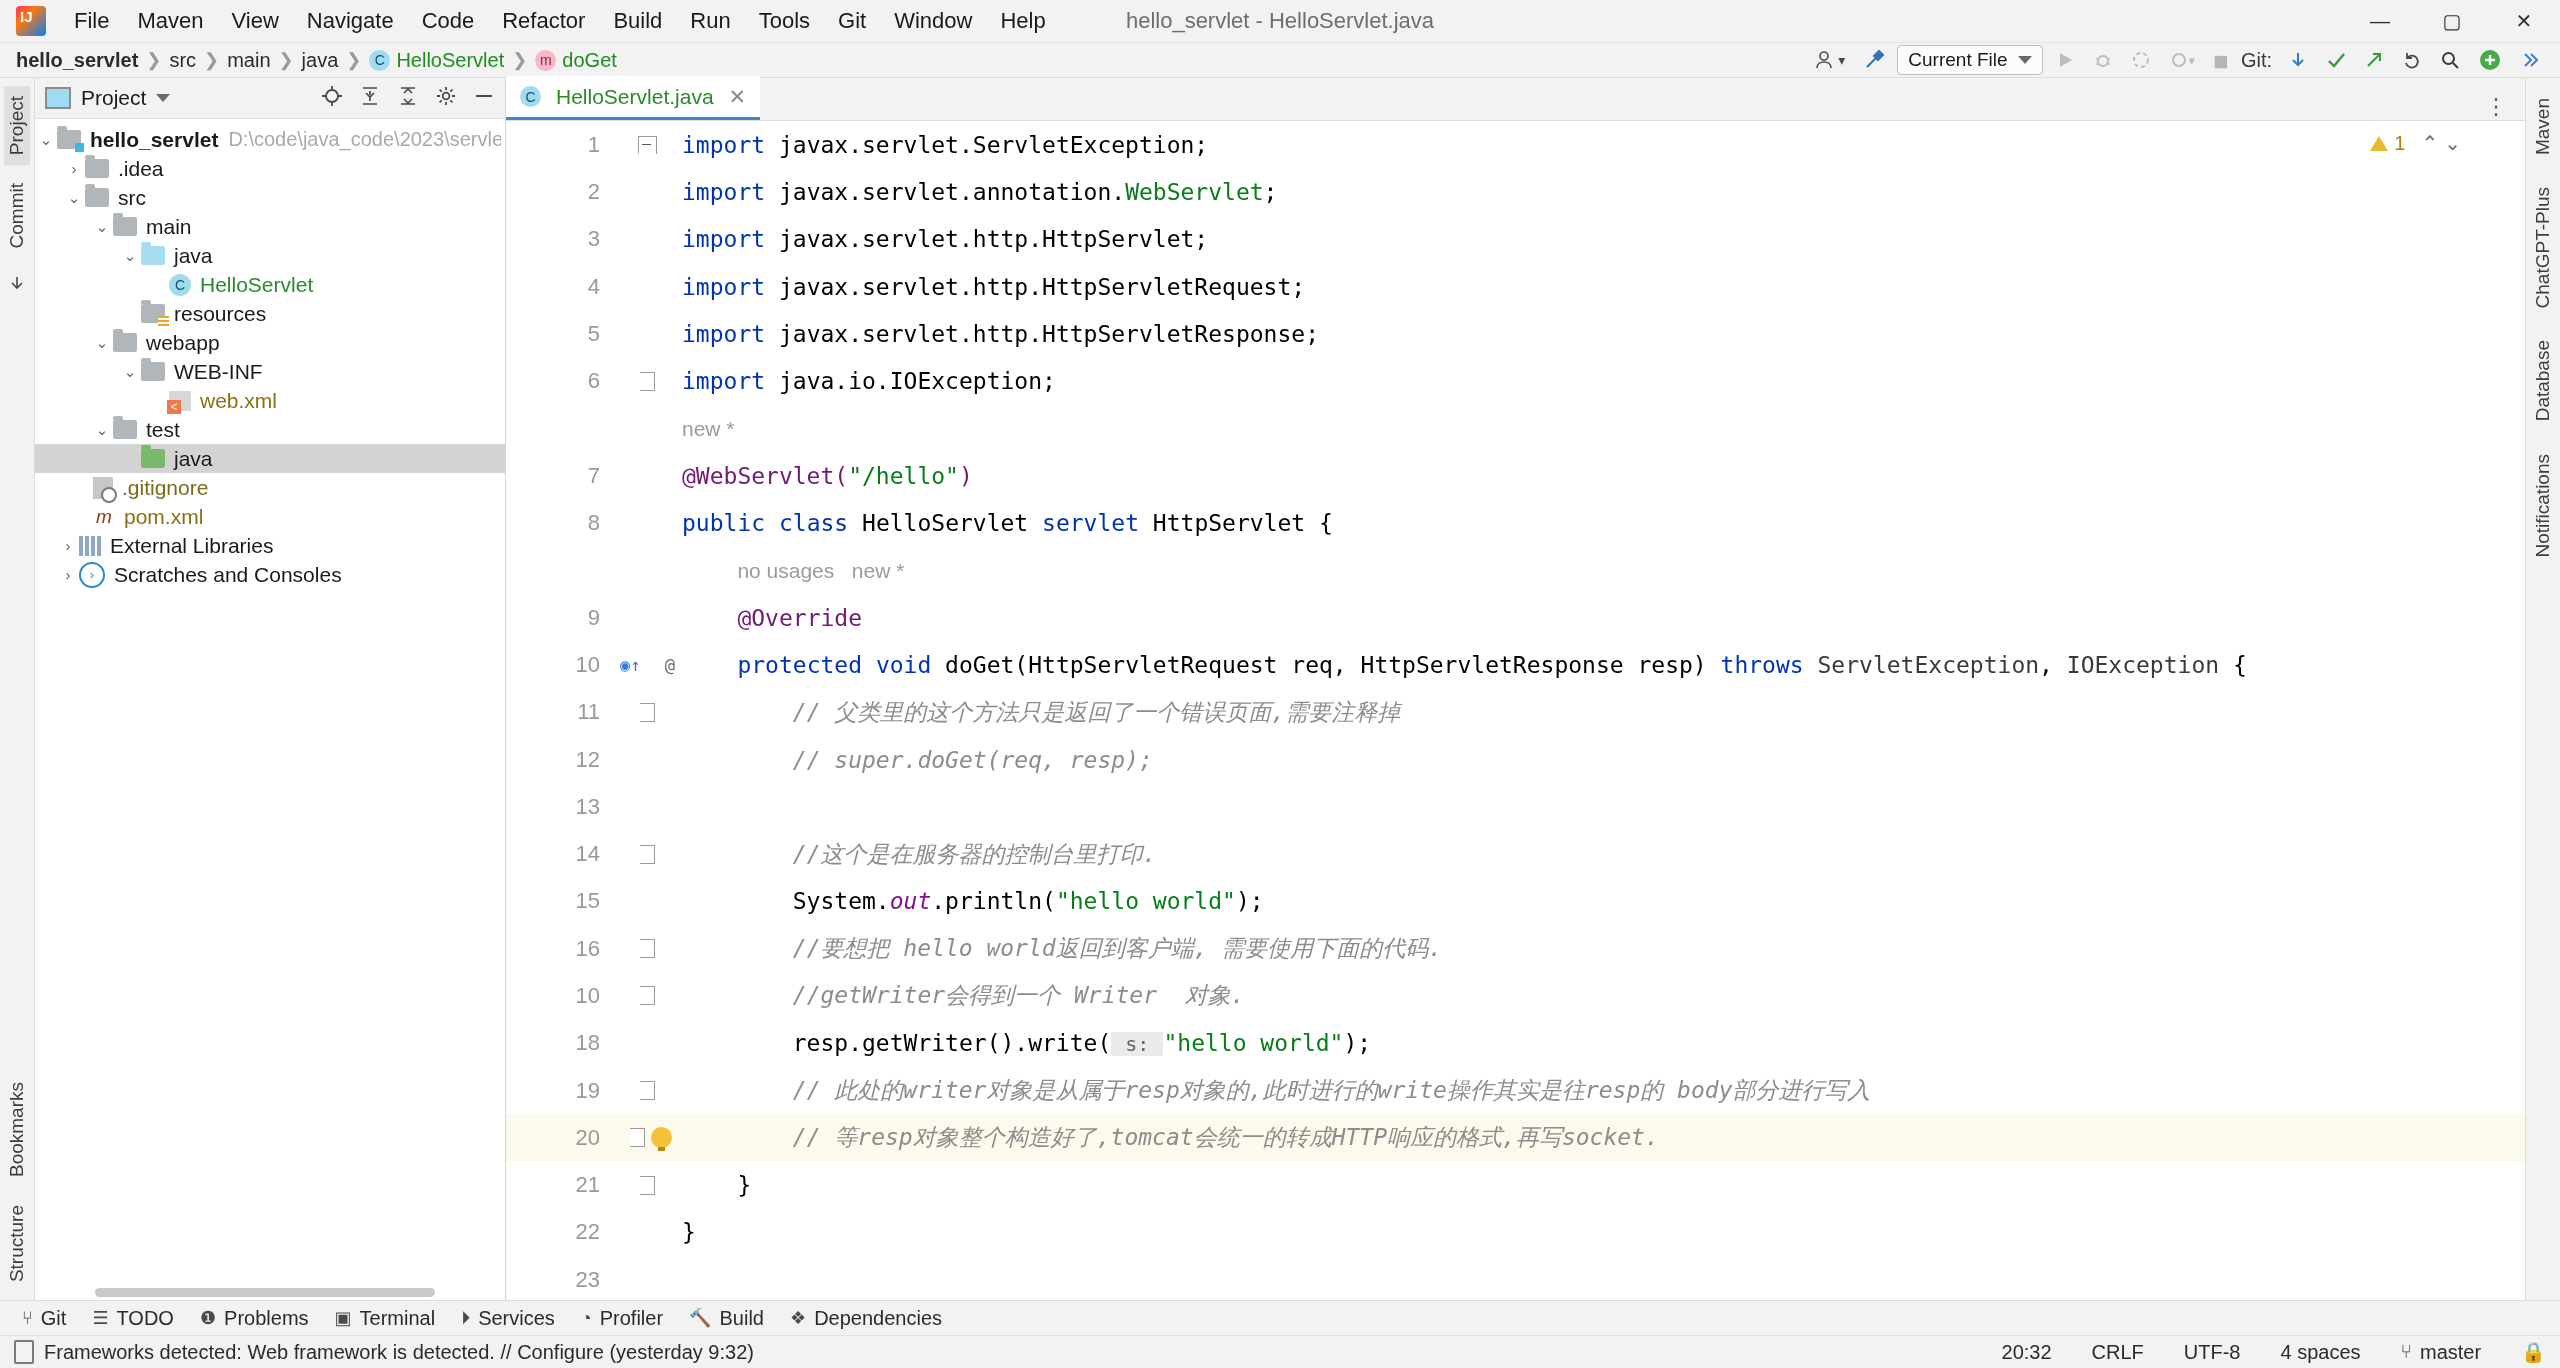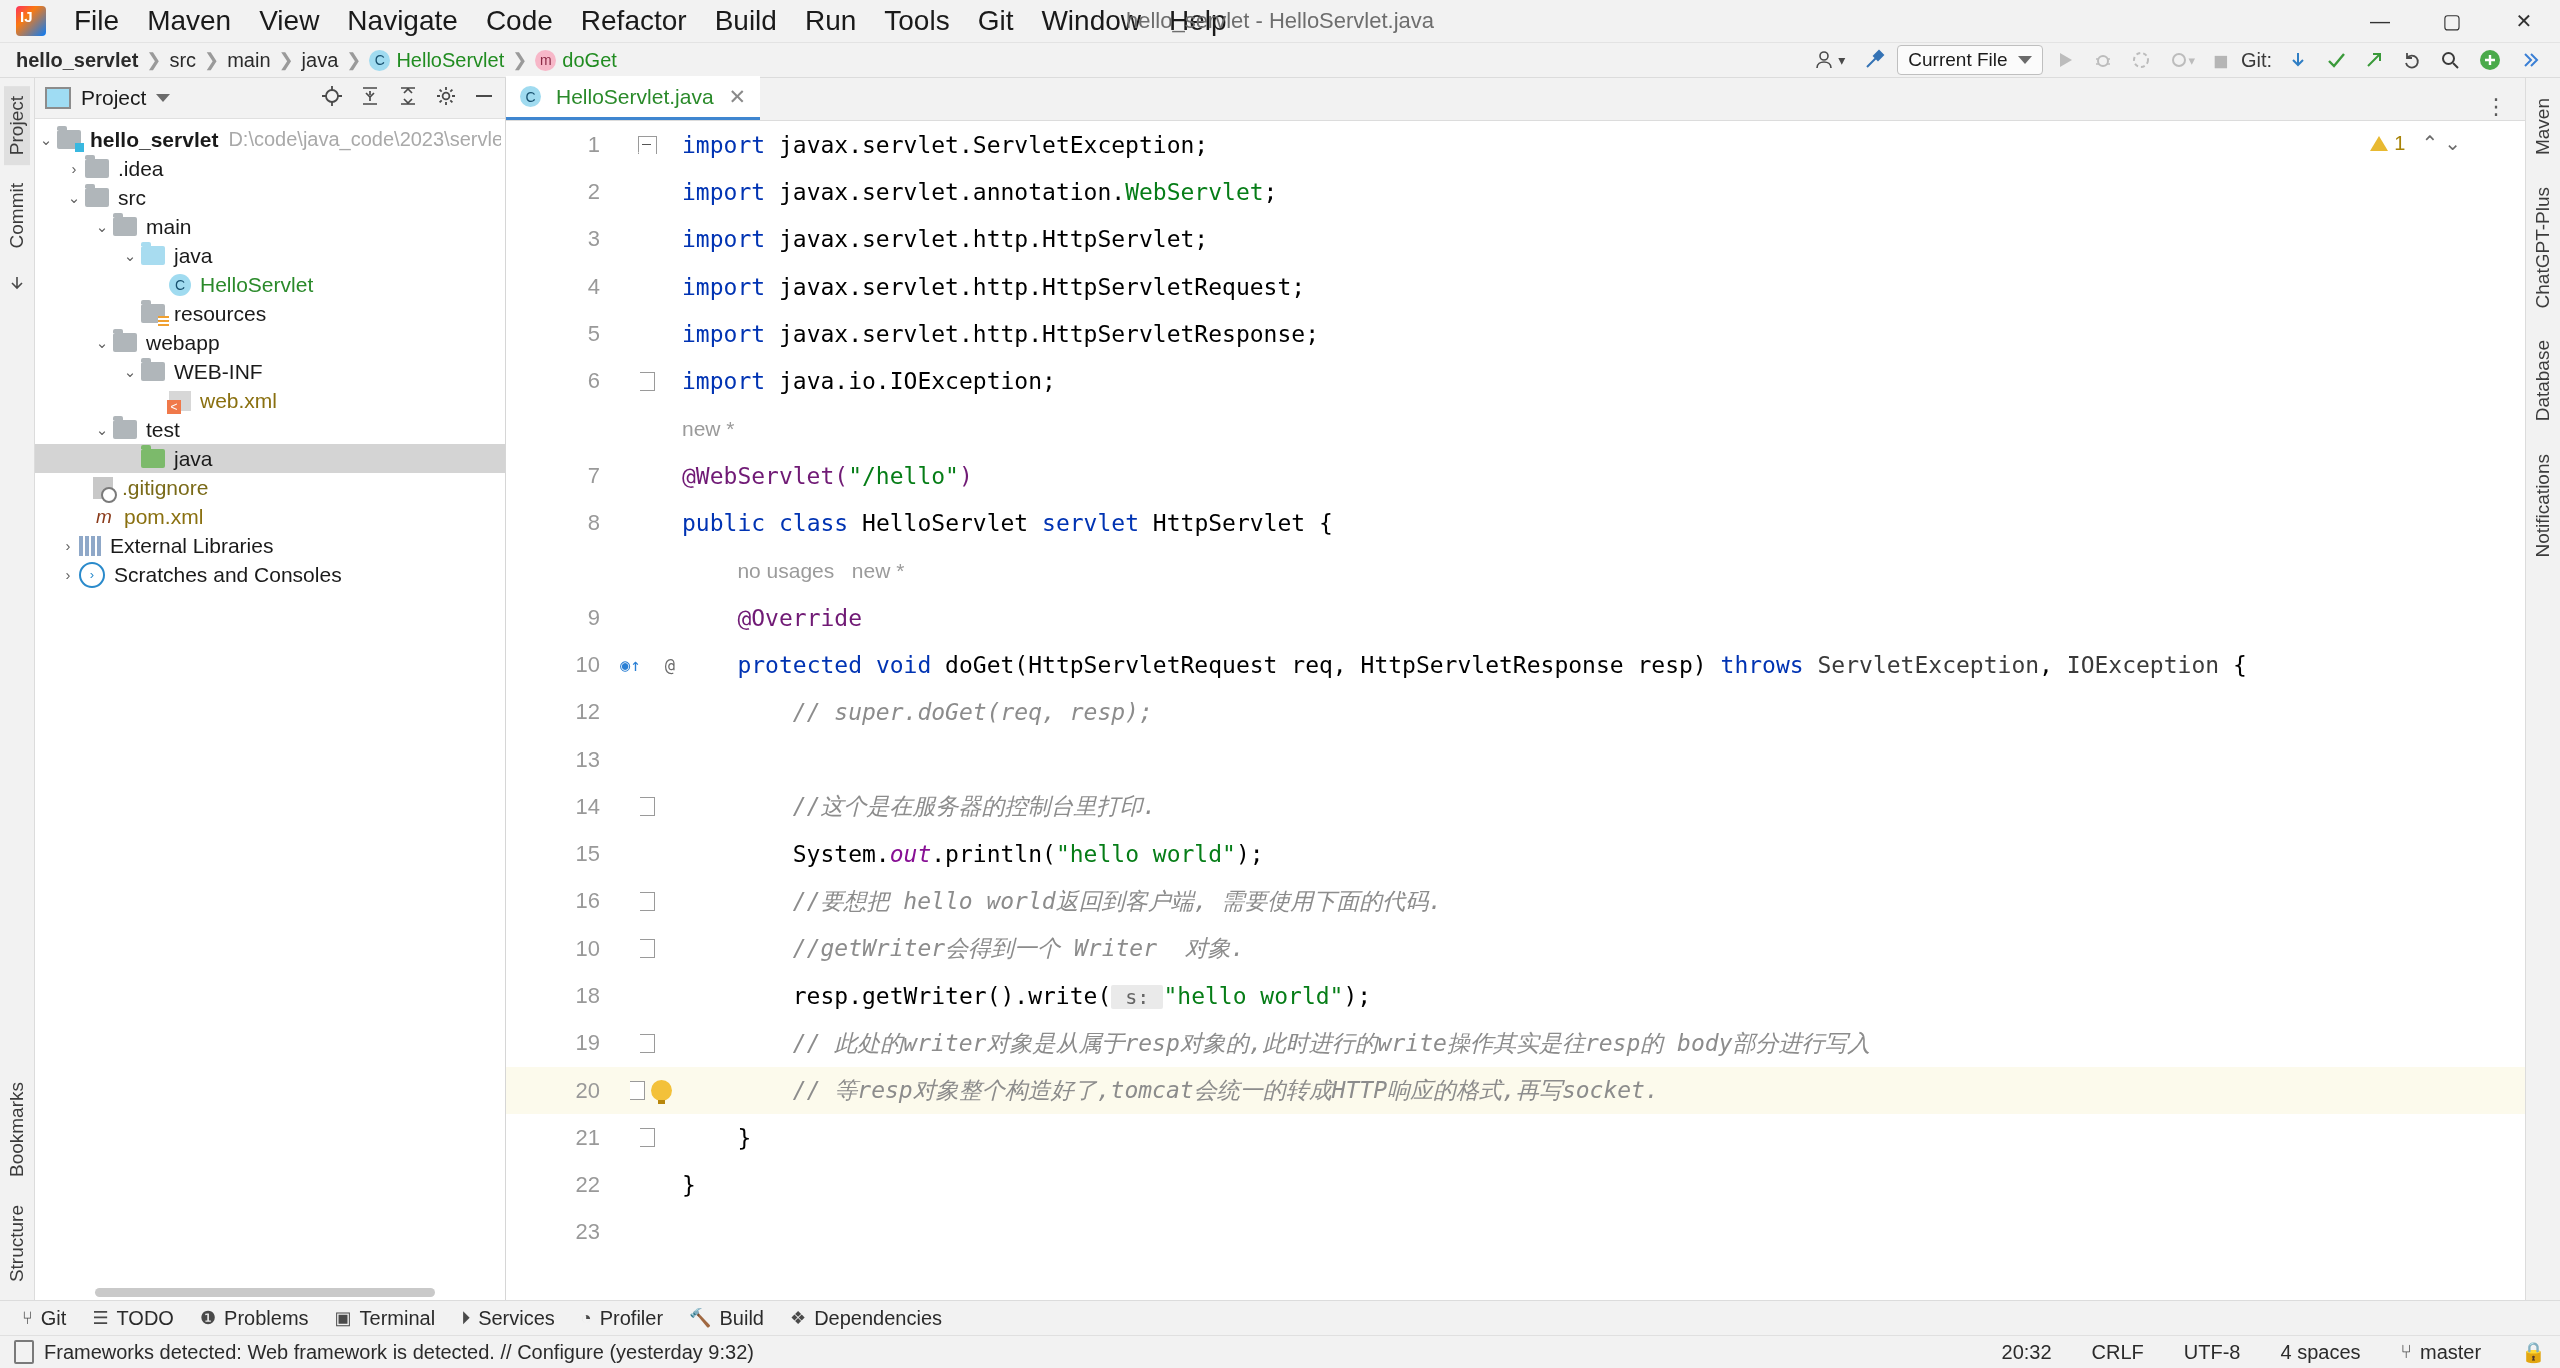--- a/index.html
+++ b/index.html
@@ -14,21 +14,21 @@
 
   
   .titlebar{height:42px;background:#f2f2f2;display:flex;align-items:center;flex:none;
             border-bottom:1px solid #e3e3e3;}
   .ij-logo{width:30px;height:30px;margin-left:16px;margin-right:14px;border-radius:4px;
            background:linear-gradient(135deg,#fe315d 0%,#f97a12 35%,#087cfa 100%);
            position:relative;flex:none;}
   .ij-logo:after{content:"IJ";position:absolute;left:4px;top:2px;color:#fff;
            font-size:15px;font-weight:bold;font-family:"Liberation Sans",sans-serif;}
   .menu{display:flex;align-items:center;}
-  .menu-item{padding:4px 14px;font-size:28px;color:#1a1a1a;white-space:nowrap;}
+  .menu-item{padding:4px 14px;font-size:22px;color:#1a1a1a;white-space:nowrap;}
   .win-title{position:absolute;left:0;right:0;text-align:center;font-size:22px;color:#6e6e6e;
              pointer-events:none;}
   .win-ctrl{margin-left:auto;display:flex;align-items:center;}
   .win-btn{width:72px;height:42px;display:flex;align-items:center;justify-content:center;
            font-size:20px;color:#333;}
 
   
   .breadcrumb{height:34px;background:#f2f2f2;display:flex;align-items:center;flex:none;
               padding-left:16px;border-bottom:1px solid #dcdcdc;position:relative;}
   .crumb{font-size:20px;color:#2b2b2b;white-space:nowrap;}
@@ -537,20 +537,25 @@
           </div>
           <div class="ln">
             <span class="num">10</span>
             <span class="fgut">
               <span class="ovr" style="position:absolute;left:2px;">◉↑</span>
               <span class="ovr" style="position:absolute;right:1px;color:#6b6b6b;">@</span>
             </span>
             <span class="codetxt">    <span class="kw">protected</span> <span class="kw">void</span> doGet(HttpServletRequest req, HttpServletResponse resp) <span class="kw">throws</span> <span class="typ">ServletException</span>, <span class="typ">IOException</span> {</span>
           </div>
           <div class="ln">
+            <span class="num">11</span>
+            <span class="fgut"><span class="fbrace"></span></span>
+            <span class="codetxt">        <span class="cmt">// 父类里的这个方法只是返回了一个错误页面,需要注释掉</span></span>
+          </div>
+          <div class="ln">
             <span class="num">12</span>
             <span class="fgut"></span>
             <span class="codetxt">        <span class="cmt">// super.doGet(req, resp);</span></span>
           </div>
           <div class="ln">
             <span class="num">13</span>
             <span class="fgut"></span>
             <span class="codetxt"></span>
           </div>
           <div class="ln">

